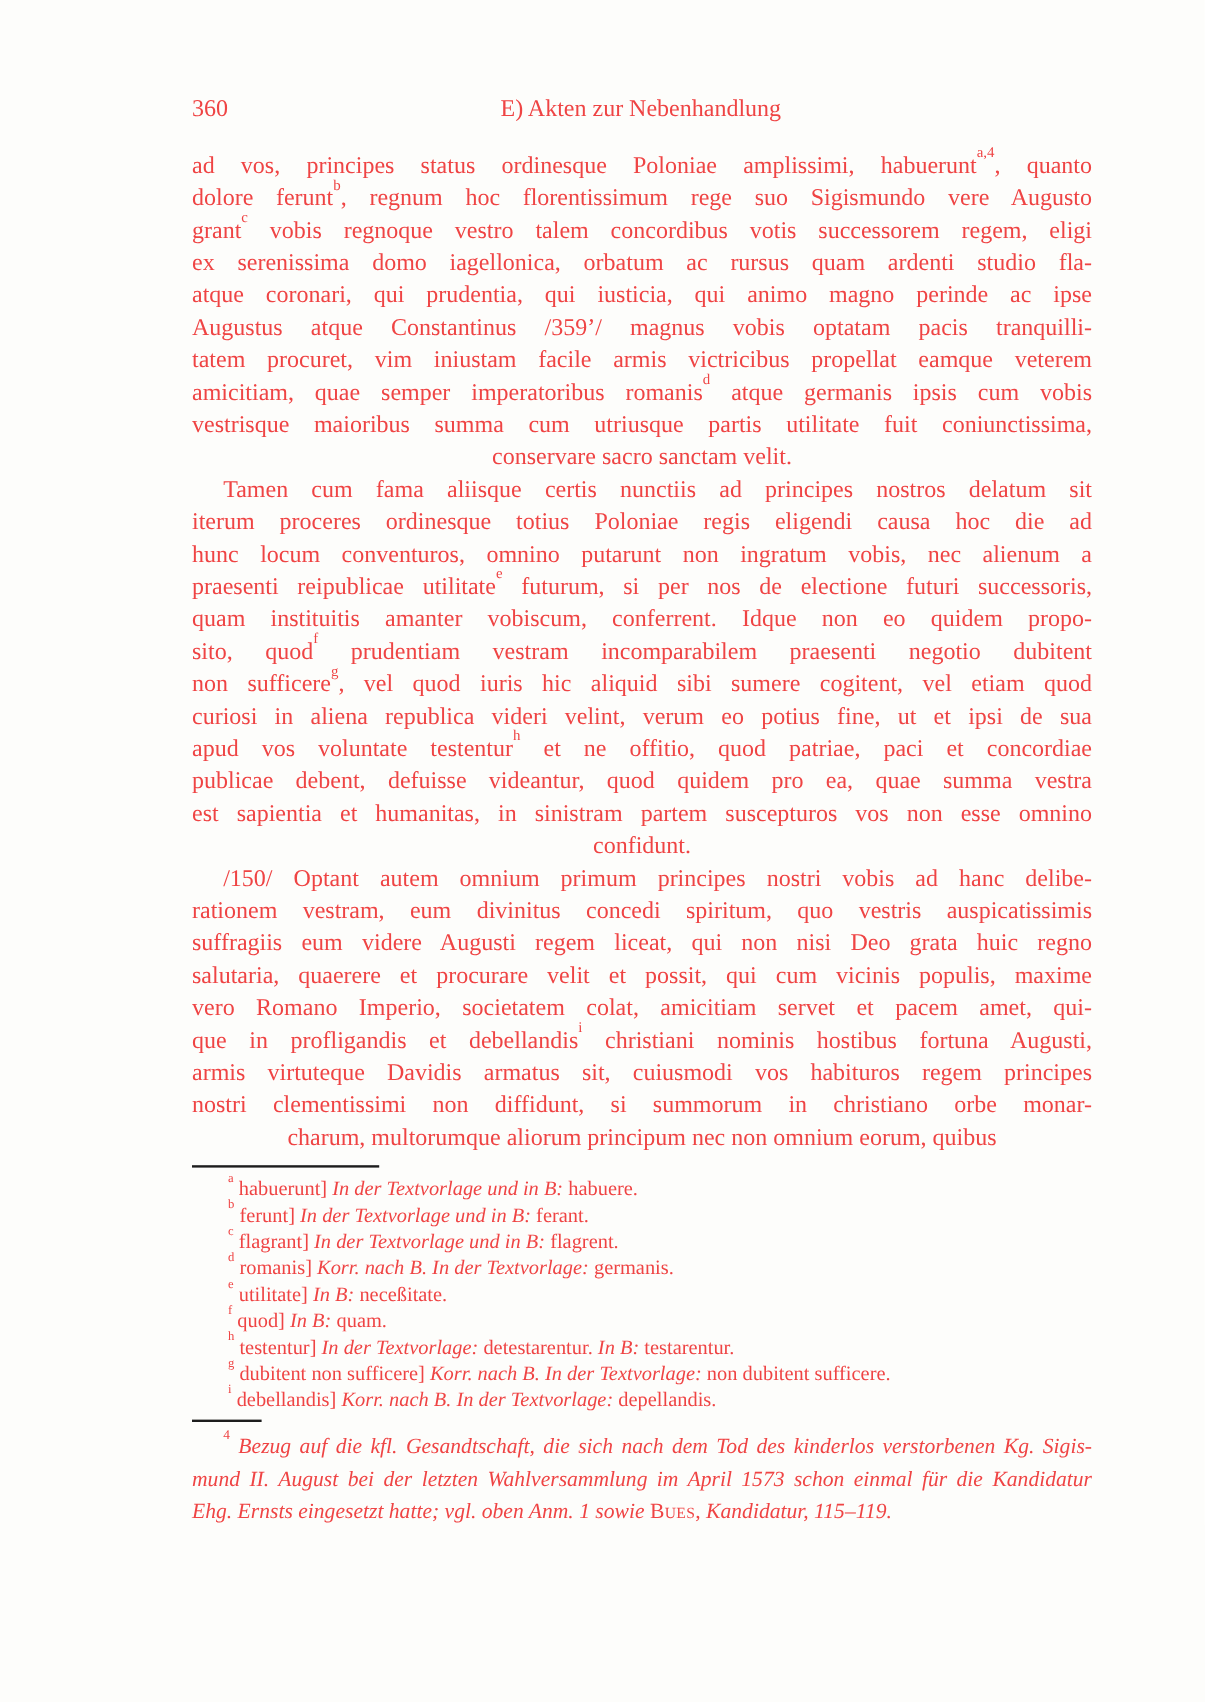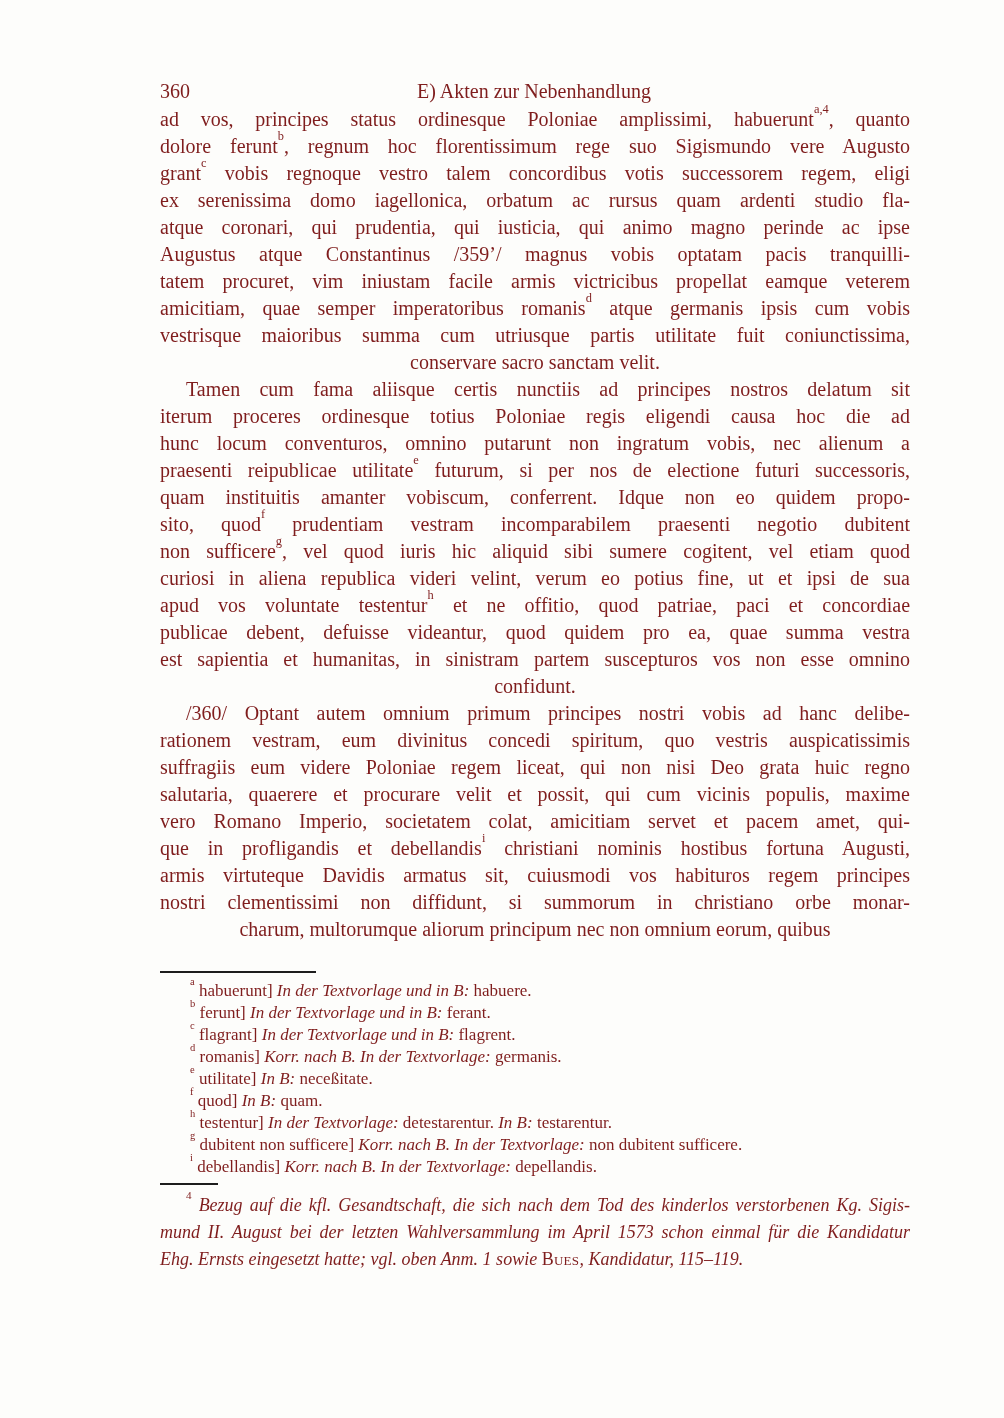--- a/index.html
+++ b/index.html
@@ -1,30 +1,30 @@
 <!DOCTYPE html>
 <html><head>
 <meta charset="utf-8">
 <style>
   html,body{margin:0;padding:0;background:#ffffff;}
   .page{
     position:relative;
     width:1004px;height:1418px;
     background:#fdfdfb;
     font-family:"Liberation Serif", serif;
-    color:#7f1d1d;
+    color:#ef4444;
     overflow:hidden;
   }
   .content-col{position:absolute;left:160px;width:750px;}
   
   .pagehead{top:80px;height:28px;font-size:20px;}
   .pagenum{position:absolute;left:0;top:0;}
   .runhead{position:absolute;left:0;right:2px;text-align:center;top:0;}
   
-  .bodytext{top:106px;font-size:20px;line-height:27px;}
+  .bodytext{top:125px;font-size:20px;line-height:27px;}
   .line{text-align:center;}
   .line.just{text-align:justify;text-align-last:justify;text-justify:inter-word;}
   .line.indent{text-indent:26px;}
   sup{
     font-size:0.62em;line-height:0;position:relative;top:-0.42em;
     letter-spacing:0;
   }
   
   .app-sep{position:absolute;left:160px;top:971px;width:156px;border-top:2px solid #1d1d1d;}
   .apparatus{top:980px;font-size:17px;line-height:22px;}
@@ -63,23 +63,23 @@
       <div class="line just">hunc locum conventuros, omnino putarunt non ingratum vobis, nec alienum a</div>
       <div class="line just">praesenti reipublicae utilitate<sup>e</sup> futurum, si per nos de electione futuri successoris,</div>
       <div class="line just">quam instituitis amanter vobiscum, conferrent. Idque non eo quidem propo-</div>
       <div class="line just">sito, quod<sup>f</sup> prudentiam vestram incomparabilem praesenti negotio dubitent</div>
       <div class="line just">non sufficere<sup>g</sup>, vel quod iuris hic aliquid sibi sumere cogitent, vel etiam quod</div>
       <div class="line just">curiosi in aliena republica videri velint, verum eo potius fine, ut et ipsi de sua</div>
       <div class="line just">apud vos voluntate testentur<sup>h</sup> et ne offitio, quod patriae, paci et concordiae</div>
       <div class="line just">publicae debent, defuisse videantur, quod quidem pro ea, quae summa vestra</div>
       <div class="line just">est sapientia et humanitas, in sinistram partem suscepturos vos non esse omnino</div>
       <div class="line">confidunt.</div>
-      <div class="line just indent">/360/ Optant autem omnium primum principes nostri vobis ad hanc delibe-</div>
+      <div class="line just indent">/150/ Optant autem omnium primum principes nostri vobis ad hanc delibe-</div>
       <div class="line just">rationem vestram, eum divinitus concedi spiritum, quo vestris auspicatissimis</div>
-      <div class="line just">suffragiis eum videre Poloniae regem liceat, qui non nisi Deo grata huic regno</div>
+      <div class="line just">suffragiis eum videre Augusti regem liceat, qui non nisi Deo grata huic regno</div>
       <div class="line just">salutaria, quaerere et procurare velit et possit, qui cum vicinis populis, maxime</div>
       <div class="line just">vero Romano Imperio, societatem colat, amicitiam servet et pacem amet, qui-</div>
       <div class="line just">que in profligandis et debellandis<sup>i</sup> christiani nominis hostibus fortuna Augusti,</div>
       <div class="line just">armis virtuteque Davidis armatus sit, cuiusmodi vos habituros regem principes</div>
       <div class="line just">nostri clementissimi non diffidunt, si summorum in christiano orbe monar-</div>
       <div class="line">charum, multorumque aliorum principum nec non omnium eorum, quibus</div>
     </main>
 
   <div class="app-sep"></div>
   <section class="content-col apparatus" id="apparatus">

